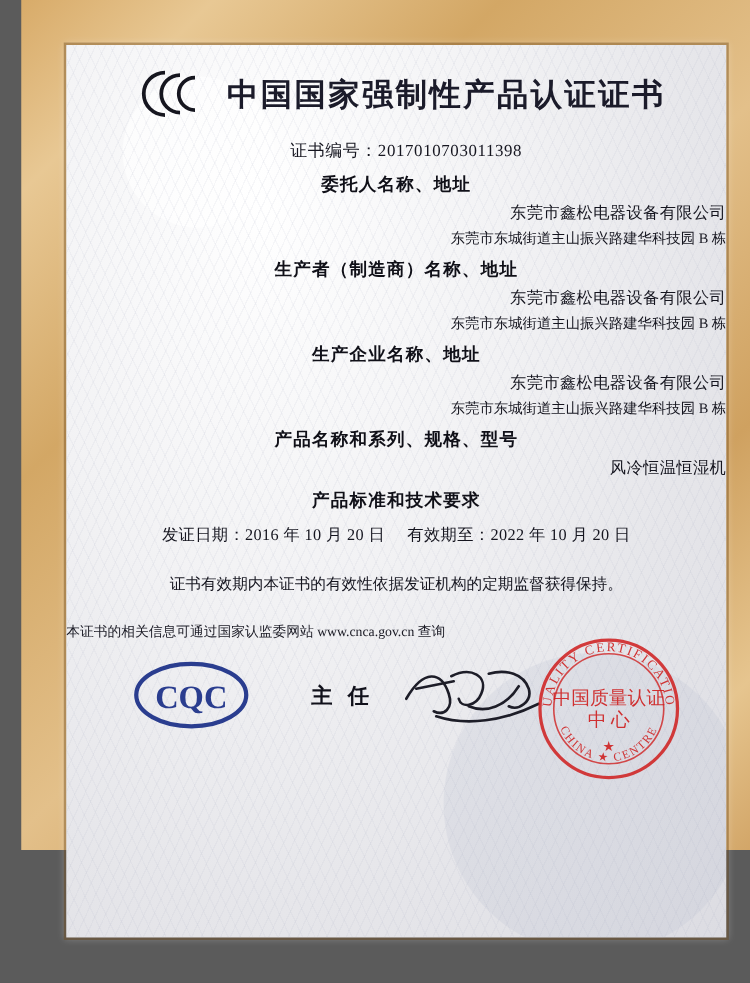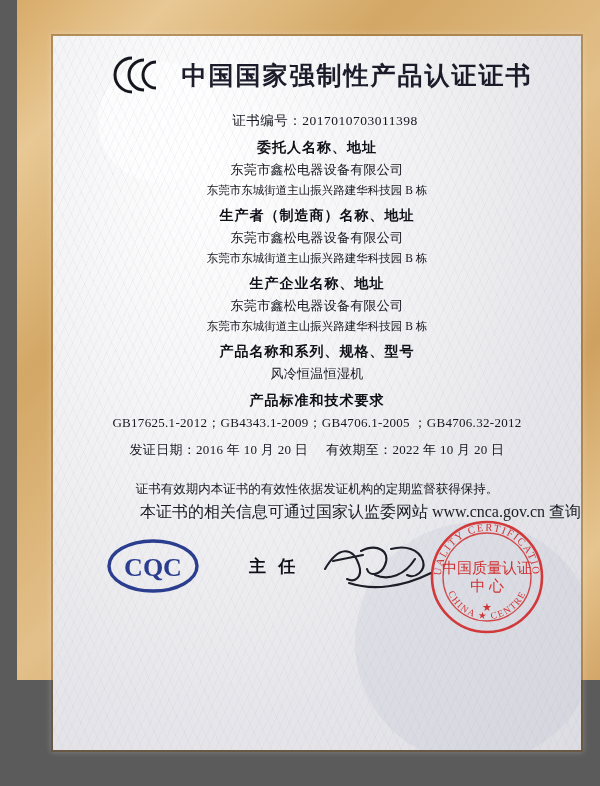--- a/index.html
+++ b/index.html
@@ -61,40 +61,40 @@
     text-align:center;margin-top:14px;font-size:13.5px;color:#15151f;
     font-family:"Liberation Serif", serif;letter-spacing:.5px;margin-left:16px;
   }
   .section{margin-top:9px;text-align:center;}
   .sec-title{
     font-family:"Liberation Serif", serif;
     font-weight:bold;font-size:14px;color:#101018;letter-spacing:1px;
   }
   .sec-line{
     font-family:"Liberation Serif", serif;
-    font-size:13px;color:#15151f;margin-top:4px;letter-spacing:.3px;
+    font-size:13px;color:#15151f;margin-top:4px;letter-spacing:.3px;text-align:right;
   }
   .sec-line.small{font-size:11.5px;letter-spacing:0;}
   .sec-line.mono{font-family:"Liberation Serif", serif;}
   .wide{font-size:12.5px;}
   .stmt{
     font-family:"Liberation Serif", serif;
     font-size:13px;color:#15151f;text-align:center;margin-top:10px;line-height:1.5;
   }
   .dates{
     font-family:"Liberation Serif", serif;
     font-size:13px;color:#15151f;text-align:center;margin-top:9px;letter-spacing:.3px;
   }
   .note{
     font-family:"Liberation Serif", serif;
     font-size:12.5px;color:#15151f;text-align:center;margin-top:22px;
   }
   .note2{
     font-family:"Liberation Serif", serif;
-    font-size:16px;color:#1a1a24;text-align:right;margin-top:4px;
+    font-size:11px;color:#1a1a24;text-align:left;margin-top:22px;
   }
 
   
   .sig-area{
     position:relative;height:120px;
   }
   .cqc-logo{
     position:absolute;left:52px;top:14px;width:96px;height:58px;
   }
   .director{
@@ -162,21 +162,20 @@
         <div class="sec-line small">东莞市东城街道主山振兴路建华科技园 B 栋</div>
       </div>
 
       <div class="section">
         <div class="sec-title">产品名称和系列、规格、型号</div>
         <div class="sec-line">风冷恒温恒湿机</div>
       </div>
 
       <div class="section">
         <div class="sec-title">产品标准和技术要求</div>
-        <div class="sec-line mono">GB17625.1-2012；GB4343.1-2009；GB4706.1-2005 ；GB4706.32-2012</div>
       </div>
 
 
       <div class="dates">
         <span class="nowrap">发证日期：</span><span class="nowrap">2016 年 10 月 20 日</span>
         &nbsp;&nbsp;&nbsp;
         <span class="nowrap">有效期至：</span><span class="nowrap">2022 年 10 月 20 日</span>
       </div>
 
       <div class="note">证书有效期内本证书的有效性依据发证机构的定期监督获得保持。</div>

